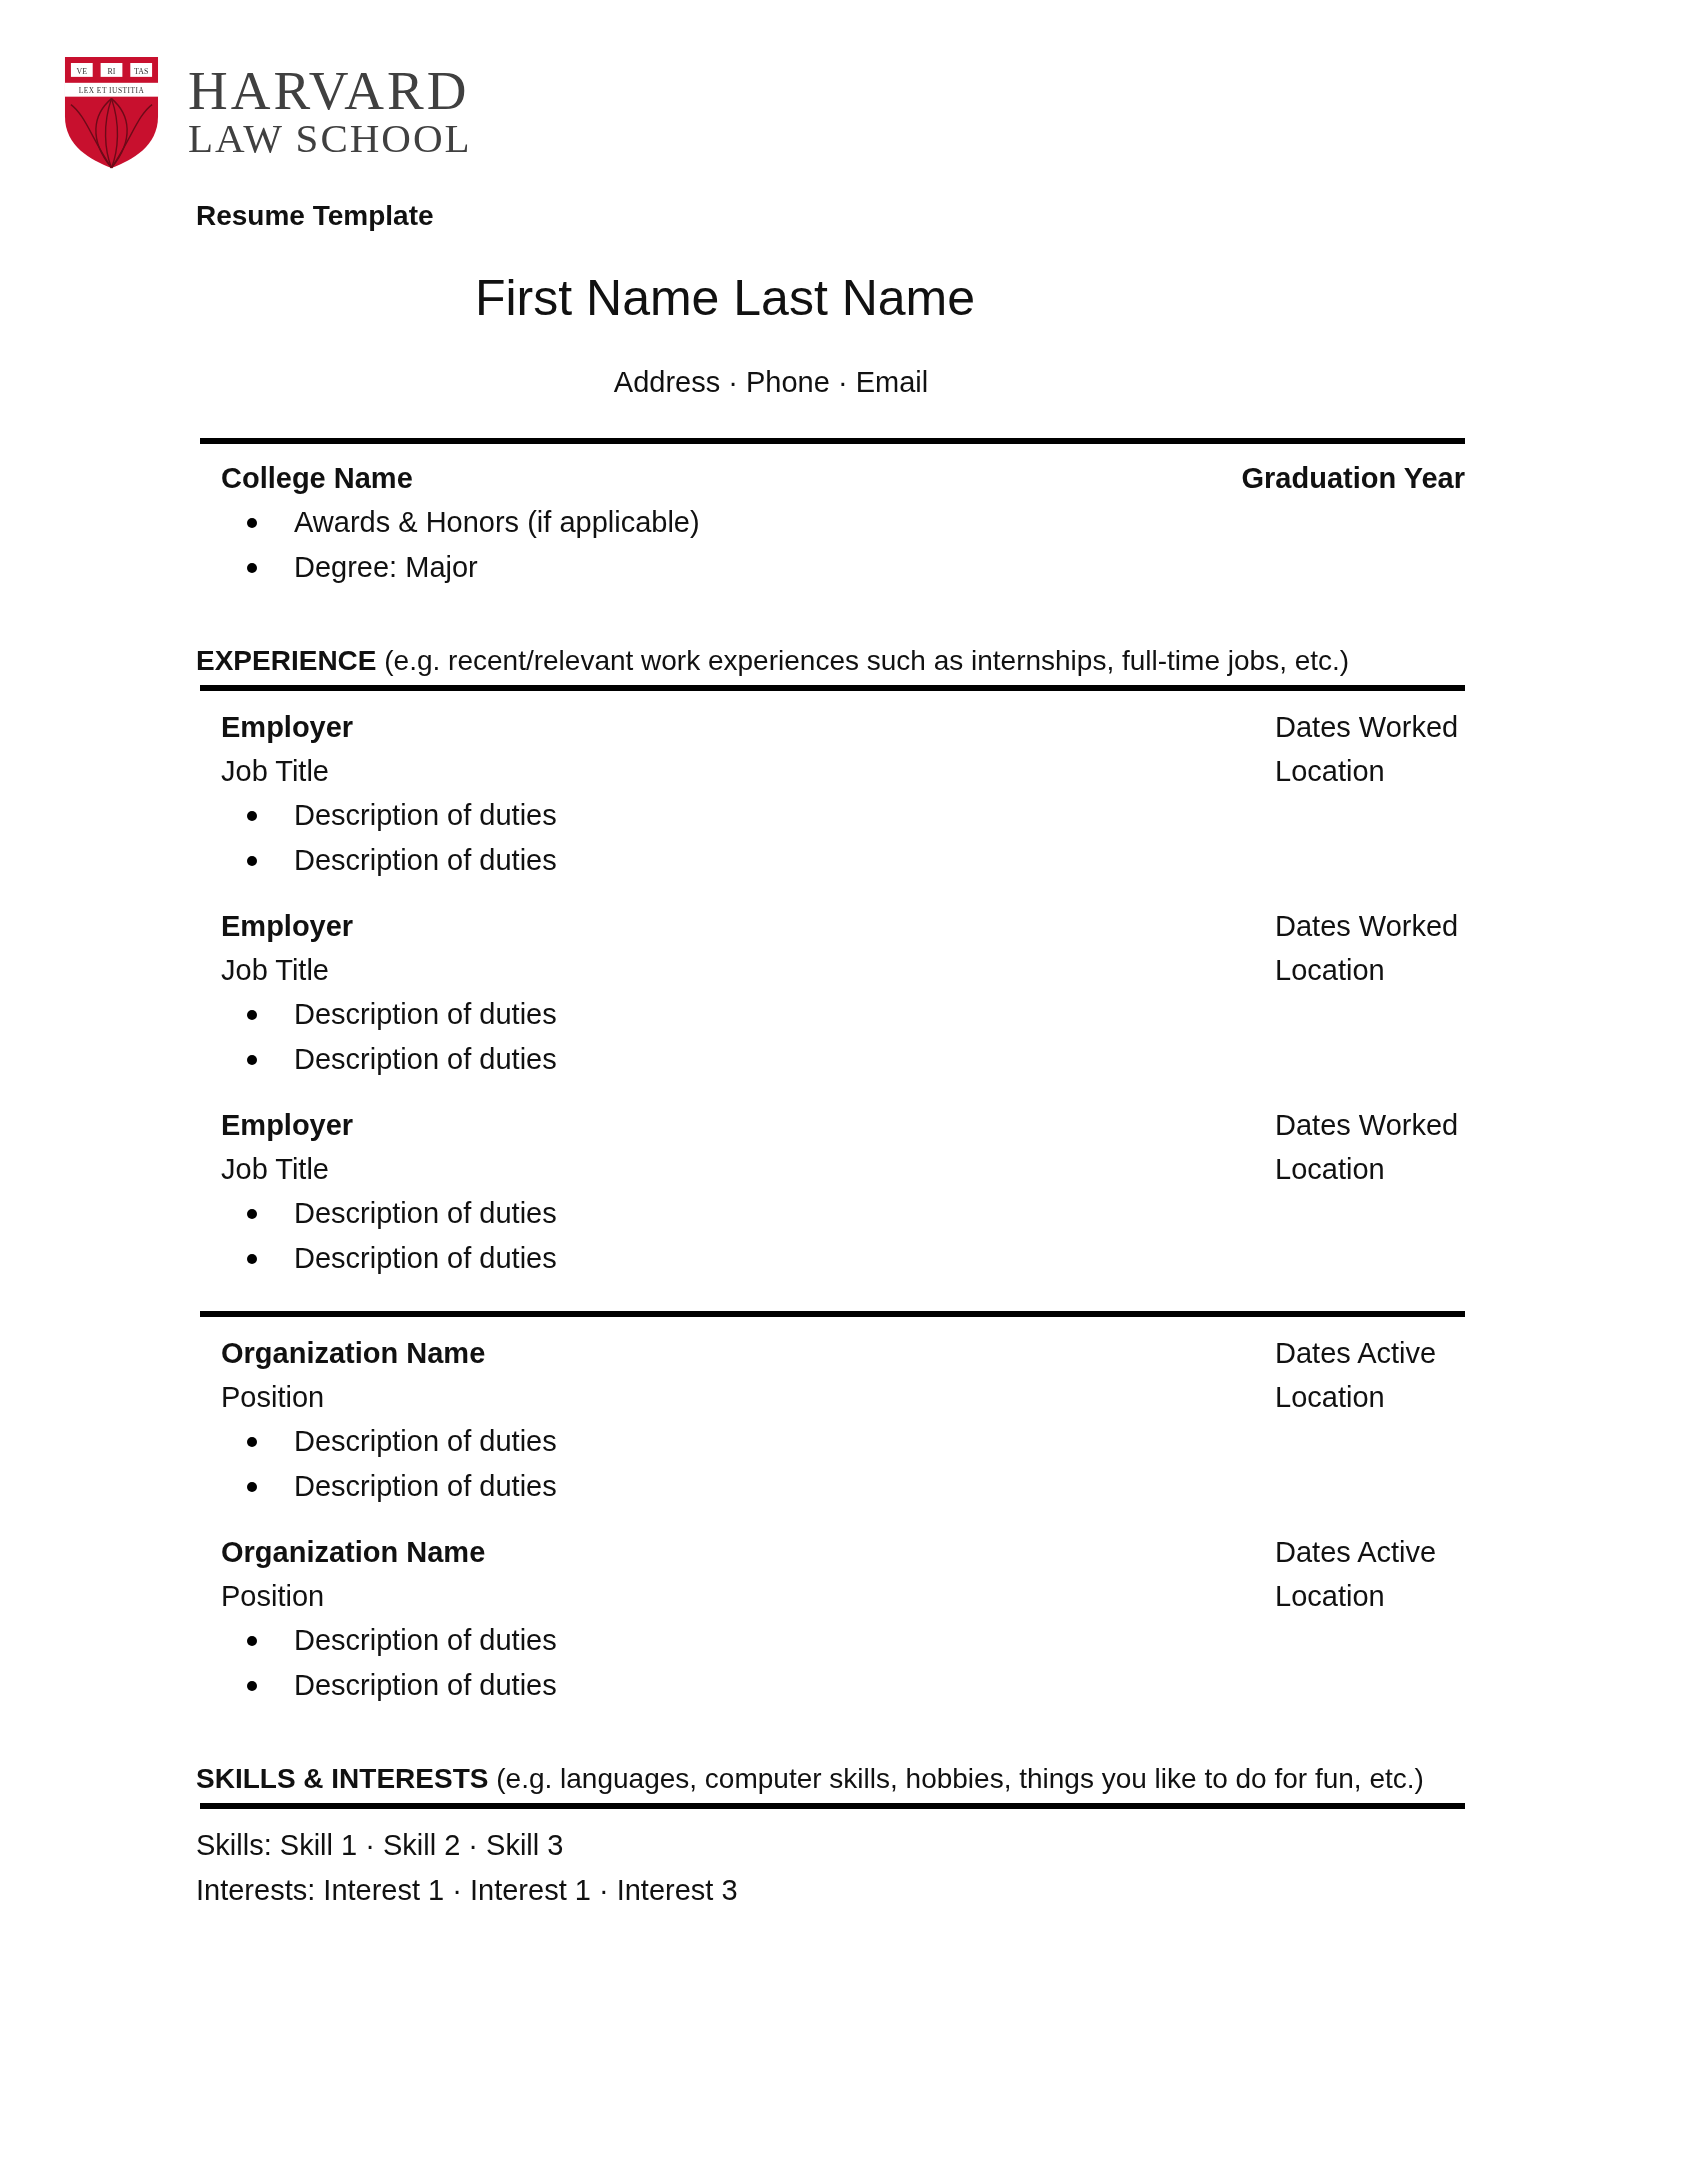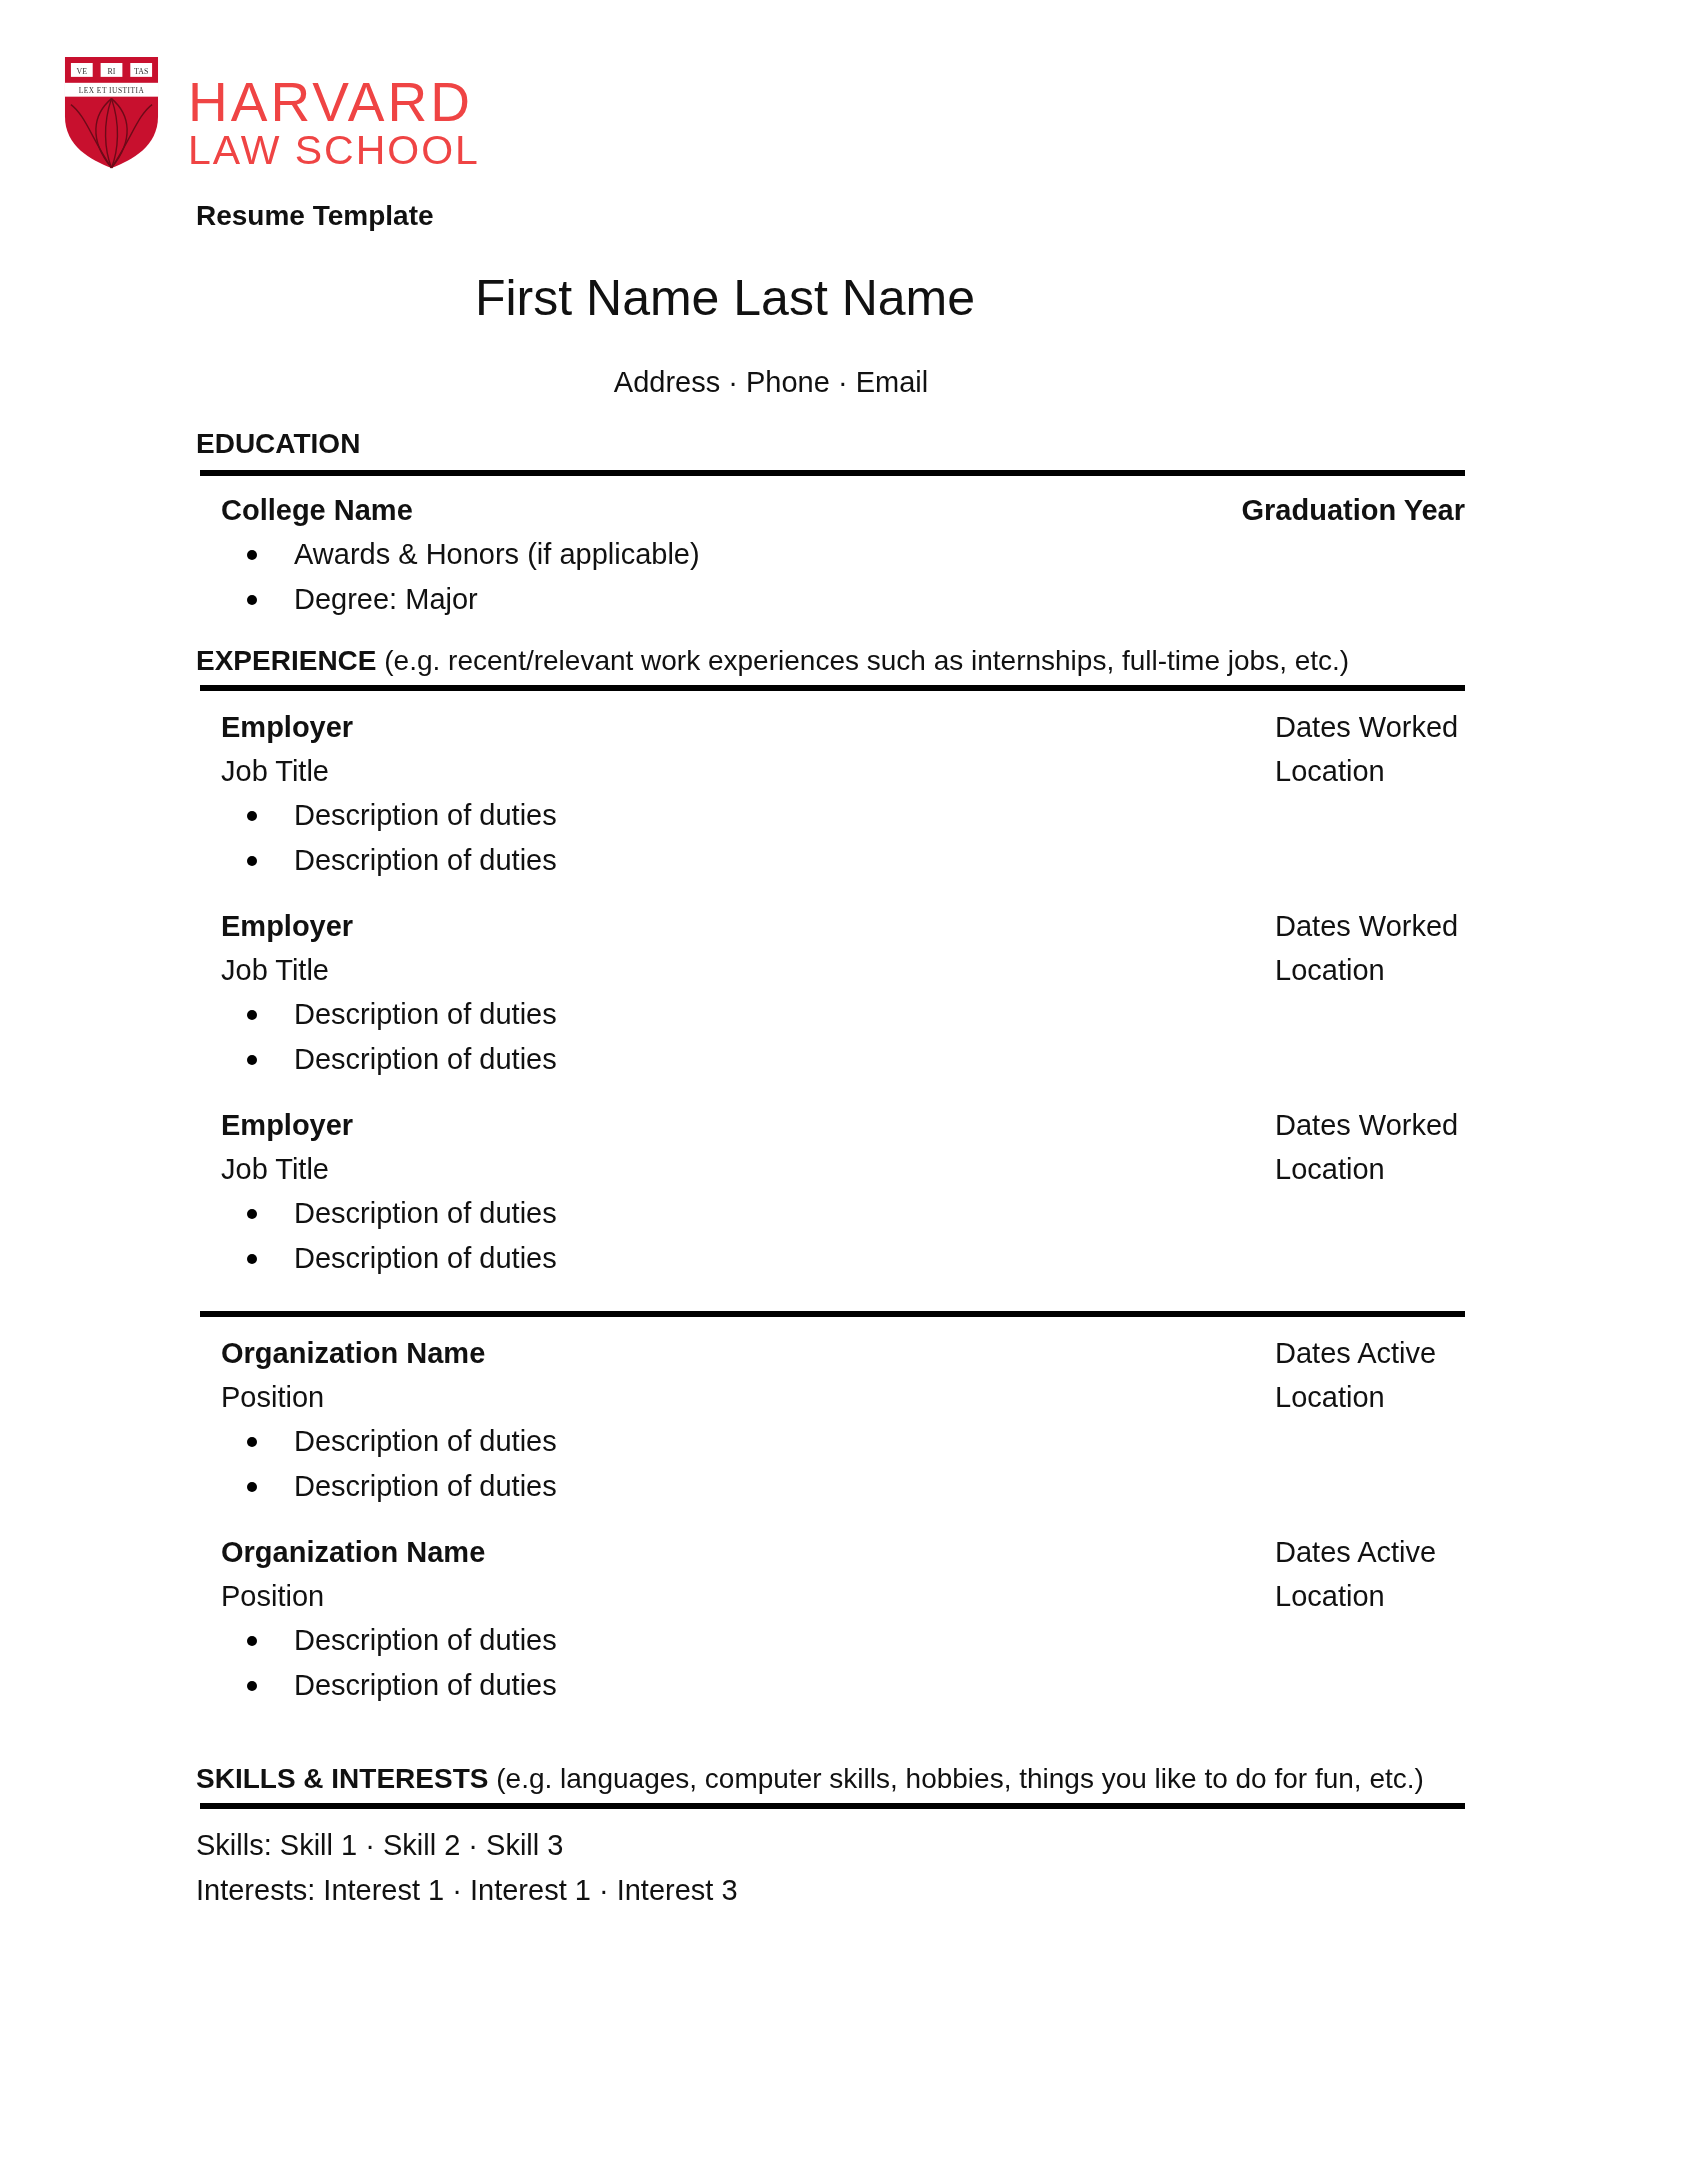--- a/index.html
+++ b/index.html
@@ -1,20 +1,20 @@
 <!DOCTYPE html>
 <html><head>
 <meta charset="utf-8">
 <style>
   html, body { margin:0; padding:0; background:#ffffff; }
   body { width:1683px; height:2178px; position:relative; overflow:hidden;
          font-family:"Liberation Sans", "DejaVu Sans", sans-serif; color:#111; }
   .logo { position:absolute; left:63px; top:55px; display:flex; align-items:flex-start; }
   .shield { width:97px; height:115px; }
-  .logo-text { margin-left:28px; margin-top:22px; font-family:Liberation Sans, sans-serif; color:#ef4444; }
+  .logo-text { margin-left:28px; margin-top:10px; font-family:Liberation Serif, serif; color:#404040; }
   .logo-text .l1 { font-size:55px; letter-spacing:3px; line-height:51px; }
   .logo-text .l2 { font-size:41px; letter-spacing:2px; line-height:44px; }
   .tpl-label { position:absolute; left:196px; top:200px; font-size:28px; font-weight:bold; }
   .name { position:absolute; left:0; width:1450px; top:269px; text-align:center; font-size:50px; }
   .contact { position:absolute; left:0; width:1542px; top:366px; text-align:center; font-size:29px; }
   .content { position:absolute; left:196px; width:1269px; }
   .sec-head { font-size:28px; white-space:nowrap; }
   .sec-head b { font-weight:bold; }
   .rule { height:6px; background:#000; margin-left:4px; }
   .row { display:flex; justify-content:space-between; font-size:29px; height:44px; line-height:44px;margin-left:25px; }
@@ -52,21 +52,20 @@
     <div class="l1">HARVARD</div>
     <div class="l2">LAW SCHOOL</div>
   </div>
 </div>
 
 <div class="tpl-label">Resume Template</div>
 <div class="name">First Name Last Name</div>
 <div class="contact">Address · Phone · Email</div>
 
 <div class="content" style="top:428px;">
-  <div class="sec-head"><b>EDUCATION</b><span></span></div>
   <div class="rule" style="margin-top:10px;"></div>
   <div class="row" style="margin-top:12px;">
     <span class="bold">College Name</span>
     <span class="r bold">Graduation Year</span>
   </div>
   <div class="bullet">Awards &amp; Honors (if applicable)</div>
   <div class="bullet">Degree: Major</div>
 </div>
 
 <div class="content" style="top:645px;">

